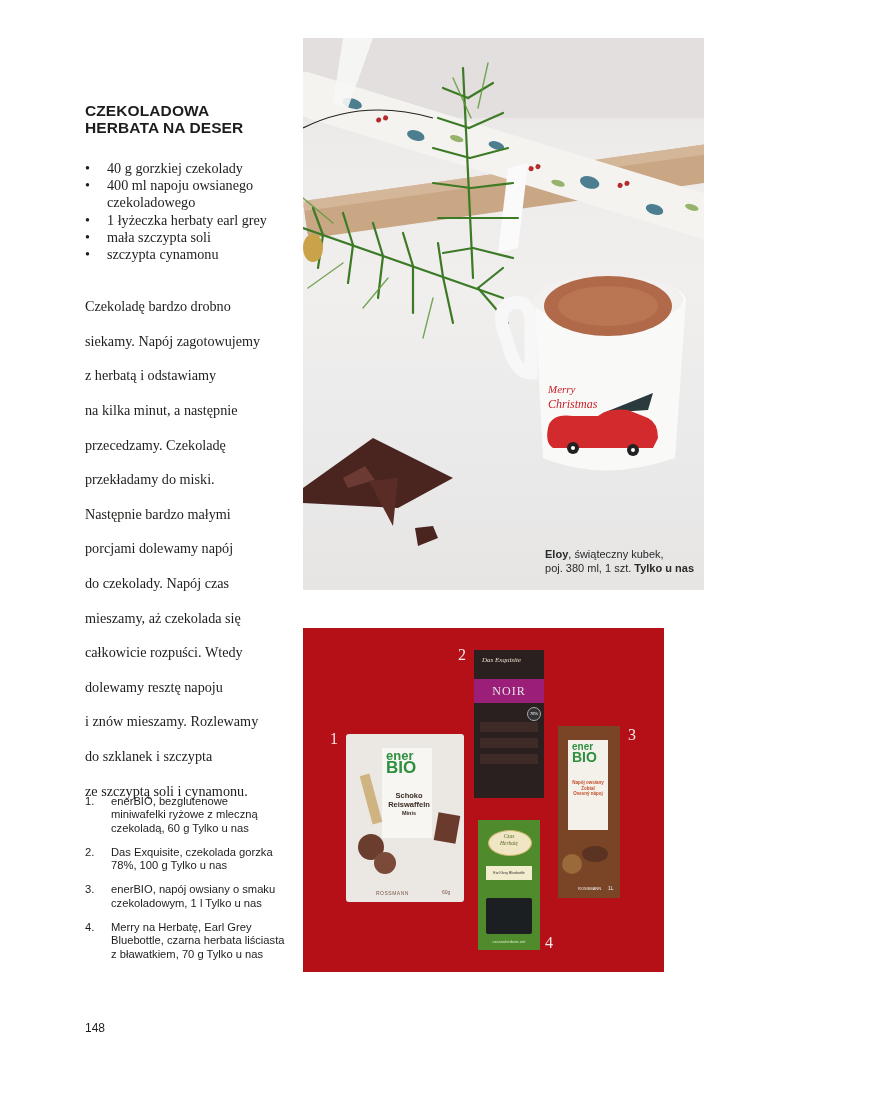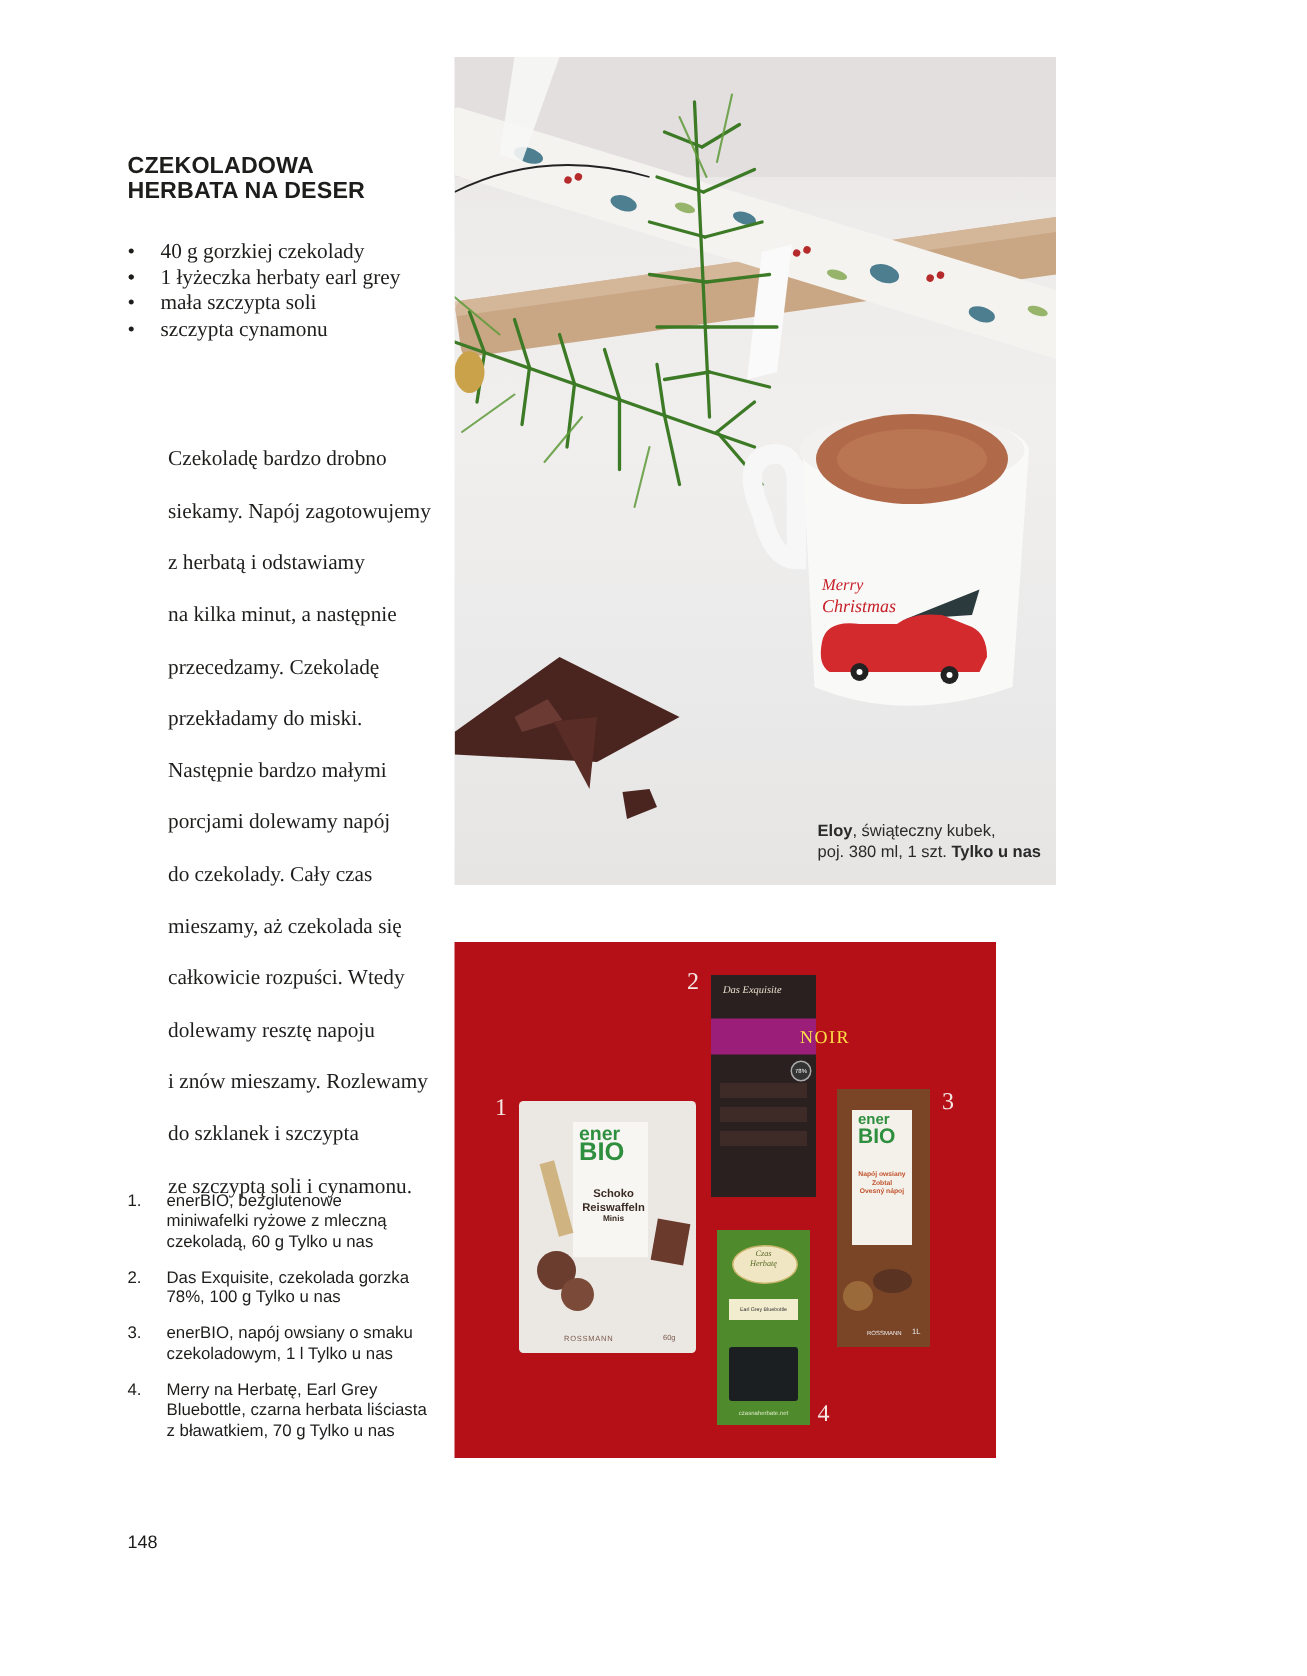--- a/index.html
+++ b/index.html
@@ -3,21 +3,21 @@
 <meta charset="utf-8">
 <style>
   html,body{margin:0;padding:0;background:#ffffff;}
   body{width:871px;height:1117px;position:relative;overflow:hidden;font-family:"Liberation Sans",sans-serif;color:#1d1d1b;}
   .abs{position:absolute;}
   
   .title{left:85px;top:102px;width:210px;font-family:"Liberation Sans",sans-serif;font-size:15.5px;line-height:17px;font-weight:700;letter-spacing:0.1px;color:#1d1d1b;}
   .ingredients{left:85px;top:160px;width:215px;margin:0;padding:0;list-style:none;font-family:"Liberation Serif",serif;font-size:14.2px;line-height:17.2px;}
   .ingredients li{position:relative;padding-left:22px;}
   .ingredients li .bullet{position:absolute;left:0;top:0;}
-  .method{left:85px;top:281px;width:215px;font-family:"Liberation Serif",serif;font-size:14.2px;line-height:17.3px;white-space:pre-line;margin-left:27px;}
+  .method{left:85px;top:281px;width:215px;font-family:"Liberation Serif",serif;font-size:14.2px;line-height:17.3px;white-space:pre-line;}
   
   .photo1{left:303px;top:38px;width:401px;height:552px;overflow:hidden;background:linear-gradient(180deg,#e4e1e0 0%,#eeeceb 20%,#f0efee 45%,#ebeaea 75%,#e6e5e4 100%);}
   .caption1{right:10px;bottom:15px;text-align:left;font-size:11px;line-height:14px;color:#2a2a2a;}
   .caption1 b{font-weight:700;}
   
   .photo2{left:303px;top:628px;width:361px;height:344px;overflow:hidden;background:#b51017;}
   .pnum{font-family:"Liberation Serif",serif;font-size:16px;color:#f4e7e4;}
   
   .plist{left:85px;top:795px;width:200px;font-size:11.2px;line-height:13.3px;color:#1d1d1b;}
   .pitem{position:relative;padding-left:26px;margin-bottom:11px;}
@@ -28,36 +28,36 @@
 </head>
 <body>
 
 <div class="abs title">
   <div>CZEKOLADOWA</div>
   <div>HERBATA NA DESER</div>
 </div>
 
 <ul class="abs ingredients">
   <li><span class="bullet">•</span><span>40 g gorzkiej czekolady</span></li>
-  <li><span class="bullet">•</span></li>
+  <li><span class="bullet">•</span><span>400 ml napoju owsianego czekoladowego</span></li>
   <li><span class="bullet">•</span><span>1 łyżeczka herbaty earl grey</span></li>
   <li><span class="bullet">•</span><span>mała szczypta soli</span></li>
   <li><span class="bullet">•</span><span>szczypta cynamonu</span></li>
 </ul>
 
 <div class="abs method">
   <div>Czekoladę bardzo drobno</div>
   <div>siekamy. Napój zagotowujemy</div>
   <div>z herbatą i odstawiamy</div>
   <div>na kilka minut, a następnie</div>
   <div>przecedzamy. Czekoladę</div>
   <div>przekładamy do miski.</div>
   <div>Następnie bardzo małymi</div>
   <div>porcjami dolewamy napój</div>
-  <div>do czekolady. Cały czas</div>
+  <div>do czekolady. Napój czas</div>
   <div>mieszamy, aż czekolada się</div>
   <div>całkowicie rozpuści. Wtedy</div>
   <div>dolewamy resztę napoju</div>
   <div>i znów mieszamy. Rozlewamy</div>
   <div>do szklanek i szczypta</div>
   <div>ze szczyptą soli i cynamonu.</div>
 </div>
 
 <div class="abs photo1">
   <svg width="401" height="552" viewBox="0 0 401 552" style="position:absolute;left:0;top:0">
@@ -174,21 +174,21 @@
     <div class="abs" style="left:28px;top:118px;width:22px;height:22px;border-radius:50%;background:#7b4a38;"></div>
     <div class="abs" style="left:90px;top:80px;width:22px;height:28px;background:#6a3a2c;transform:rotate(10deg);"></div>
     <div class="abs" style="left:20px;top:40px;width:10px;height:50px;background:#c8a86a;transform:rotate(-15deg);opacity:0.8;"></div>
     <div class="abs" style="left:30px;top:156px;font-size:5px;color:#7a5a4e;letter-spacing:0.5px;">ROSSMANN</div>
     <div class="abs" style="left:96px;top:155px;font-size:5px;color:#7a5a4e;">60g</div>
   </div>
 
   <div class="abs" style="left:171px;top:22px;width:70px;height:148px;background:#2a201f;">
     <div class="abs" style="left:8px;top:6px;font-family:'Liberation Serif',serif;font-style:italic;font-size:7px;color:#e8dccb;">Das Exquisite</div>
     <div class="abs" style="left:0;top:29px;width:70px;height:24px;background:#9b1f79;"></div>
-    <div class="abs" style="left:0;top:34px;width:70px;text-align:center;font-family:'Liberation Serif',serif;font-size:12px;color:#fde047;letter-spacing:1px;padding-left:41px;">NOIR</div>
+    <div class="abs" style="left:0;top:34px;width:70px;text-align:center;font-family:'Liberation Serif',serif;font-size:12px;color:#e5e5e5;letter-spacing:1px;">NOIR</div>
     <div class="abs" style="left:53px;top:57px;width:12px;height:12px;border-radius:50%;background:#333;border:1px solid #aaa;font-size:4px;color:#fff;text-align:center;line-height:12px;">78%</div>
     <div class="abs" style="left:6px;top:72px;width:58px;height:10px;background:#3e2a27;"></div>
     <div class="abs" style="left:6px;top:88px;width:58px;height:10px;background:#3e2a27;"></div>
     <div class="abs" style="left:6px;top:104px;width:58px;height:10px;background:#3e2a27;"></div>
   </div>
 
   <div class="abs" style="left:255px;top:98px;width:62px;height:172px;background:#7a4527;">
     <div class="abs" style="left:10px;top:14px;width:40px;height:90px;background:#f4f1eb;"></div>
     <div class="abs" style="left:14px;top:16px;font-size:10px;line-height:10px;color:#2e8f3e;font-weight:700;"><span>ener</span><br><span style="font-size:14px;">BIO</span></div>
     <div class="abs" style="left:10px;top:54px;width:40px;text-align:center;font-size:4.5px;line-height:5.5px;color:#c0502a;font-weight:700;">

